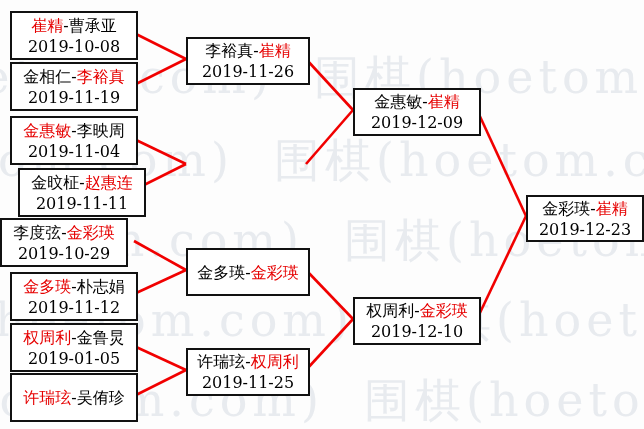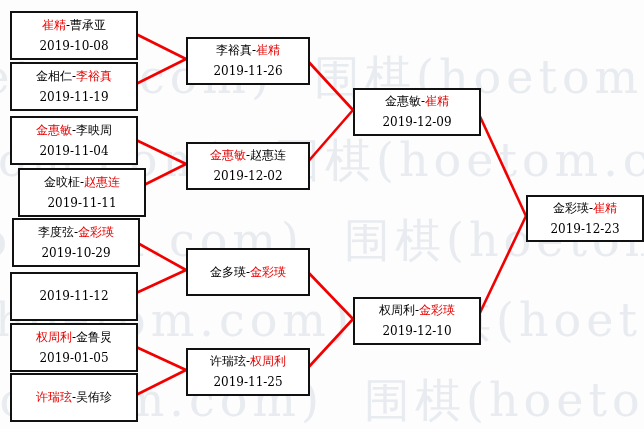--- a/index.html
+++ b/index.html
@@ -18,21 +18,21 @@
   .wm-row{
     position:absolute;white-space:nowrap;font-size:46px;line-height:50px;
     color:var(--wm);letter-spacing:5px;font-family:"DejaVu Serif","Liberation Serif",serif;
   }
   .wm-row span{margin-right:40px;}
   svg.links{position:absolute;left:0;top:0;z-index:1;}
   svg.links line{stroke:var(--line);stroke-width:2.6;}
   .box{
     position:absolute;z-index:2;background:#ffffff;border:2px solid var(--border);
     display:flex;flex-direction:column;align-items:center;justify-content:center;
-    font-size:12px;line-height:21px;color:var(--ink);text-align:center;
+    font-size:16px;line-height:21px;color:var(--ink);text-align:center;
   }
   .box .players{white-space:nowrap;}
   .box .win{color:var(--win);}
   .box .date{white-space:nowrap;}
 </style>
 </head>
 <body>
 
 <div class="stage">
 
@@ -70,42 +70,39 @@
     <div class="date">2019-11-19</div>
   </div>
   <div class="box" style="left:10px;top:116px;width:124px;height:45px">
     <div class="players"><span class="win">金惠敏</span><span>-</span><span>李映周</span></div>
     <div class="date">2019-11-04</div>
   </div>
   <div class="box" style="left:18px;top:168px;width:124px;height:45px">
     <div class="players"><span>金旼柾</span><span>-</span><span class="win">赵惠连</span></div>
     <div class="date">2019-11-11</div>
   </div>
-  <div class="box" style="left:12px;top:218px;width:124px;height:45px">
+  <div class="box" style="left:0;top:218px;width:124px;height:45px">
     <div class="players"><span>李度弦</span><span>-</span><span class="win">金彩瑛</span></div>
     <div class="date">2019-10-29</div>
   </div>
   <div class="box" style="left:10px;top:272px;width:124px;height:45px">
+    <div class="players"><span class="win">金多瑛</span><span>-</span><span>朴志娟</span></div>
     <div class="date">2019-11-12</div>
   </div>
   <div class="box" style="left:10px;top:323px;width:124px;height:45px">
     <div class="players"><span class="win">权周利</span><span>-</span><span>金鲁炅</span></div>
     <div class="date">2019-01-05</div>
   </div>
   <div class="box" style="left:10px;top:373px;width:124px;height:45px">
     <div class="players"><span class="win">许瑞玹</span><span>-</span><span>吴侑珍</span></div>
   </div>
 
   <div class="box" style="left:186px;top:37px;width:120px;height:44px">
     <div class="players"><span>李裕真</span><span>-</span><span class="win">崔精</span></div>
     <div class="date">2019-11-26</div>
-  </div>
-  <div class="box" style="left:186px;top:142px;width:120px;height:44px">
-    <div class="players"><span class="win">金惠敏</span><span>-</span><span>赵惠连</span></div>
-    <div class="date">2019-12-02</div>
   </div>
   <div class="box" style="left:186px;top:248px;width:120px;height:44px">
     <div class="players"><span>金多瑛</span><span>-</span><span class="win">金彩瑛</span></div>
   </div>
   <div class="box" style="left:186px;top:348px;width:120px;height:44px">
     <div class="players"><span>许瑞玹</span><span>-</span><span class="win">权周利</span></div>
     <div class="date">2019-11-25</div>
   </div>
 
   <div class="box" style="left:353px;top:88px;width:124px;height:44px">

